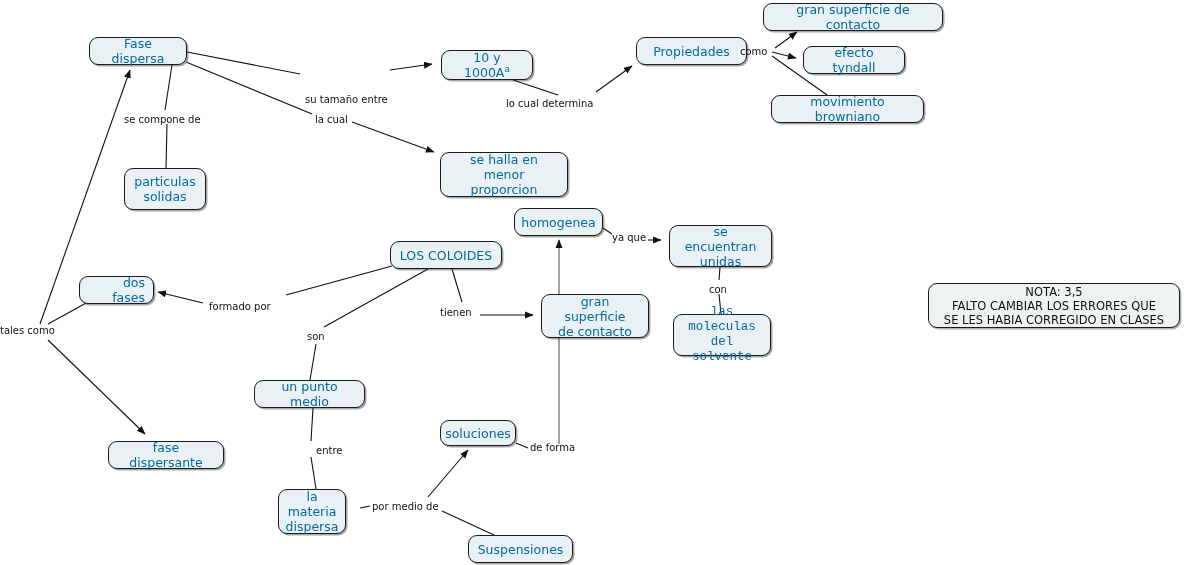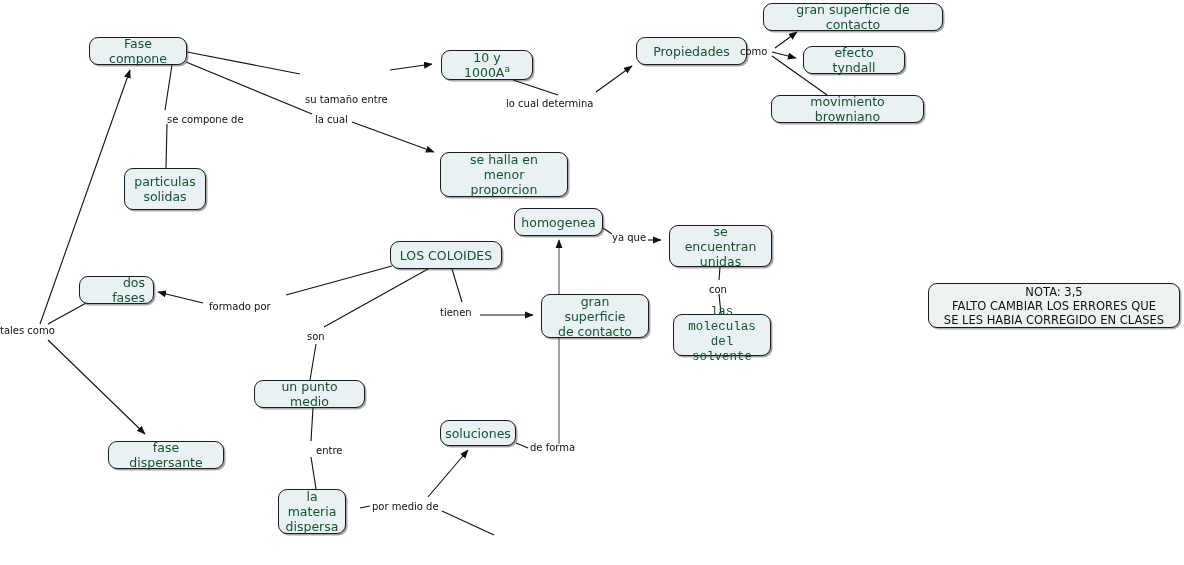--- a/index.html
+++ b/index.html
@@ -24,21 +24,21 @@
     width: 1184px;
     height: 565px;
     pointer-events: none;
   }
   .node {
     position: absolute;
     box-sizing: border-box;
     background: #eaf1f4;
     border: 1px solid #1b1b1b;
     border-radius: 9px;
-    color: #14532d;
+    color: #0369a1;
     font-size: 12.5px;
     line-height: 15px;
     display: flex;
     align-items: center;
     justify-content: center;
     text-align: center;
     padding: 2px 8px;
     box-shadow: 1.5px 1.5px 0 rgba(60,60,60,0.45);
     white-space: pre-line;
   }
@@ -136,21 +136,21 @@
       <path d="M360,508 L370,506"></path>
 
       <path d="M428,497 L468,450" marker-end="url(#ah)"></path>
 
       <path d="M442,511 L494,535"></path>
 
       <path d="M516,443 L528,448"></path>
     </g>
   </svg>
 
-  <div class="node" style="left:89px;top:37px;width:98px;height:28px;"><span>Fase compone</span></div>
+  <div class="node" style="left:89px;top:37px;width:98px;height:28px;"><span>Fase dispersa</span></div>
 
   <div class="node" style="left:441px;top:50px;width:92px;height:30px;"><span><span>10 y 1000A</span><sup class="ord">a</sup></span></div>
 
   <div class="node" style="left:636px;top:37px;width:111px;height:28px;"><span>Propiedades</span></div>
 
   <div class="node" style="left:763px;top:3px;width:180px;height:28px;"><span>gran superficie de contacto</span></div>
 
   <div class="node" style="left:803px;top:46px;width:102px;height:28px;"><span>efecto tyndall</span></div>
 
   <div class="node" style="left:771px;top:95px;width:153px;height:28px;"><span>movimiento browniano</span></div>
@@ -178,25 +178,26 @@
 
   <div class="node" style="left:254px;top:380px;width:111px;height:28px;"><span>un punto medio</span></div>
 
   <div class="node" style="left:440px;top:420px;width:76px;height:26px;"><span>soluciones</span></div>
 
   <div class="node" style="left:108px;top:441px;width:116px;height:28px;"><span>fase dispersante</span></div>
 
   <div class="node" style="left:278px;top:489px;width:68px;height:45px;"><span>la materia
 dispersa</span></div>
 
+  <div class="node" style="left:468px;top:535px;width:105px;height:28px;"><span>Suspensiones</span></div>
 
   <div class="link-label" style="left:305px;top:69px;margin-top:24px;">su tamaño entre</div>
   <div class="link-label" style="left:740px;top:45px;">como</div>
   <div class="link-label" style="left:506px;top:97px;">lo cual determina</div>
-  <div class="link-label" style="left:124px;top:113px;margin-left:43px;">se compone de</div>
+  <div class="link-label" style="left:124px;top:113px;">se compone de</div>
   <div class="link-label" style="left:315px;top:113px;">la cual</div>
   <div class="link-label" style="left:612px;top:231px;">ya que</div>
   <div class="link-label" style="left:209px;top:300px;">formado por</div>
   <div class="link-label" style="left:709px;top:283px;">con</div>
   <div class="link-label" style="left:0px;top:324px;">tales como</div>
   <div class="link-label" style="left:440px;top:306px;">tienen</div>
   <div class="link-label" style="left:307px;top:330px;">son</div>
   <div class="link-label" style="left:316px;top:444px;">entre</div>
   <div class="link-label" style="left:530px;top:441px;">de forma</div>
   <div class="link-label" style="left:372px;top:500px;">por medio de</div>

